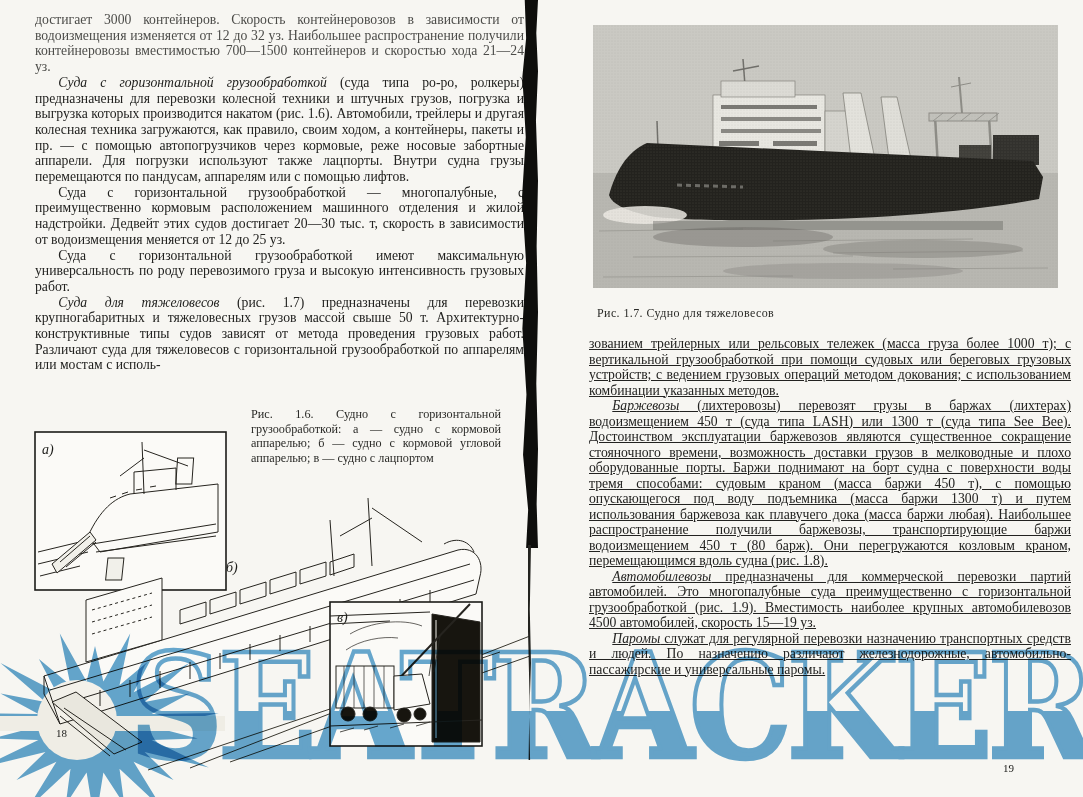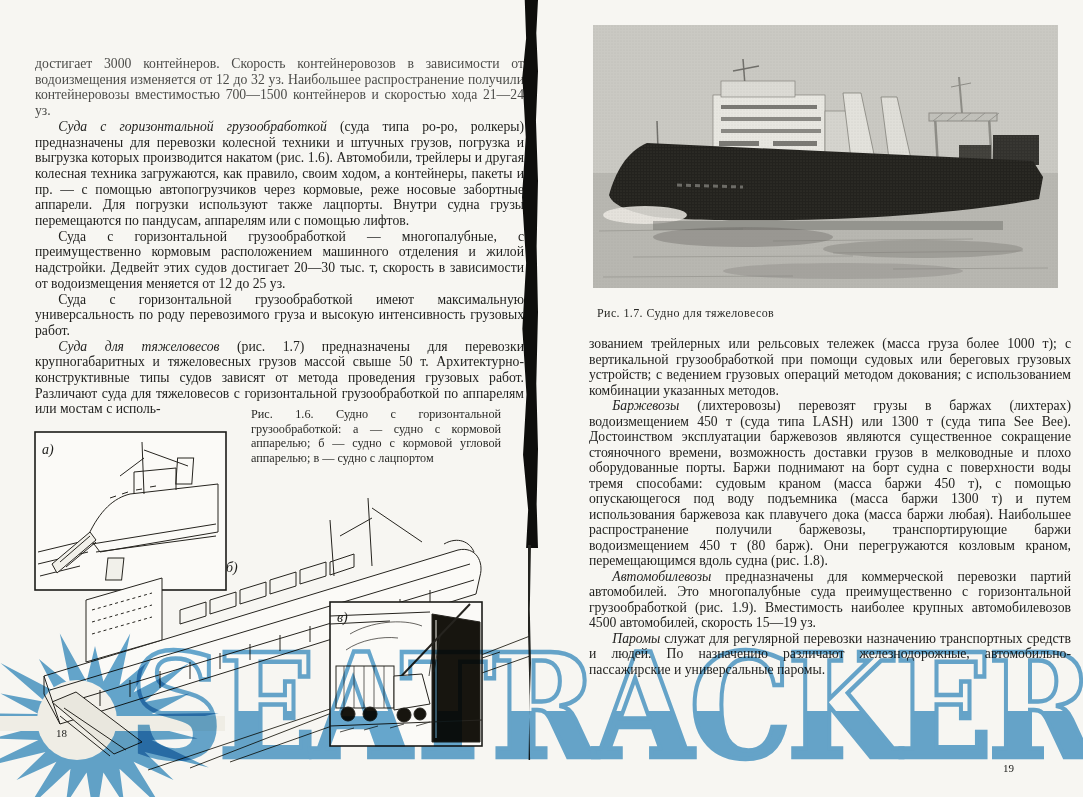--- a/index.html
+++ b/index.html
@@ -7,23 +7,23 @@
     position:relative;width:1083px;height:797px;overflow:hidden;
     background:#f7f6f2;
     font-family:"Liberation Serif","DejaVu Serif",serif;
     color:#222220;
   }
   
   .col{position:absolute;text-align:justify;}
   .col p{margin:0;text-indent:1.7em;hyphens:auto;}
   .col p.no-indent{text-indent:0;}
   .col i{font-style:italic;}
-  #left-col{left:35px;top:12px;width:489px;font-size:13.7px;line-height:15.7px;margin-top:44px;}
+  #left-col{left:35px;top:12px;width:489px;font-size:13.7px;line-height:15.7px;}
   #left-col p.faded{color:#4c4c49;}
-  #right-col{left:589px;top:336px;width:482px;font-size:13.7px;line-height:15.5px;}
+  #right-col{left:589px;top:336px;width:482px;font-size:13.7px;line-height:15.5px;text-decoration:underline;}
   
   #fig16-caption{
     position:absolute;left:251px;top:407px;width:250px;
     font-size:12.2px;line-height:14.6px;text-align:justify;color:#2a2a27;
   }
   #fig17-caption{
     position:absolute;left:597px;top:306px;width:420px;
     font-size:12px;color:#2a2a27;letter-spacing:.4px;
   }
   

